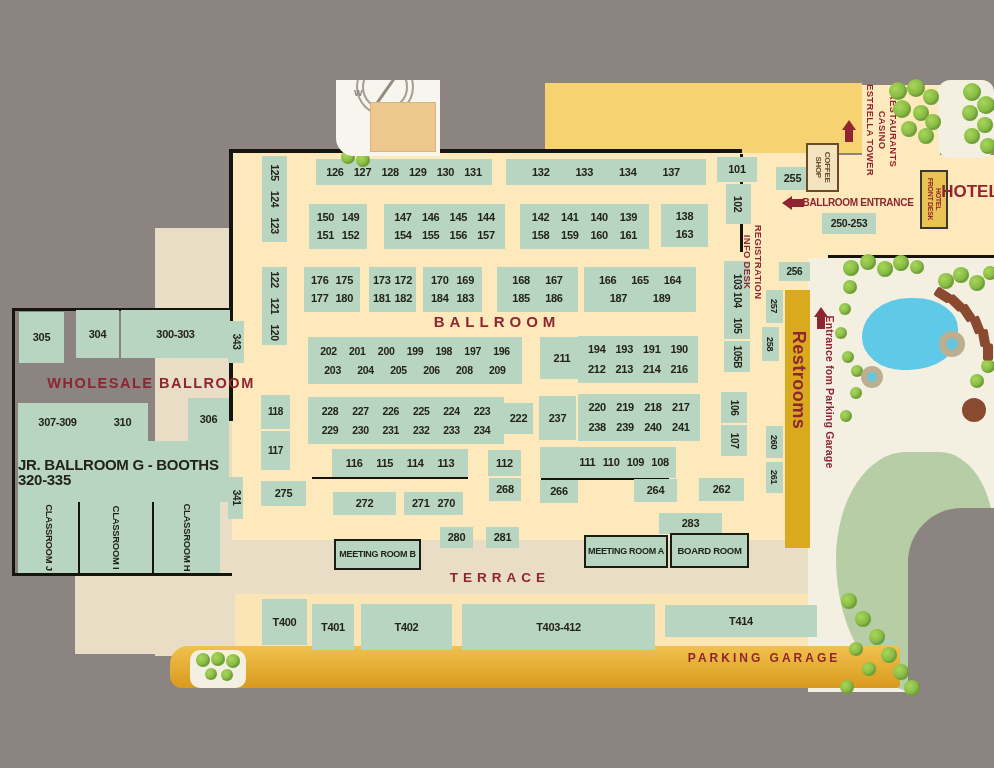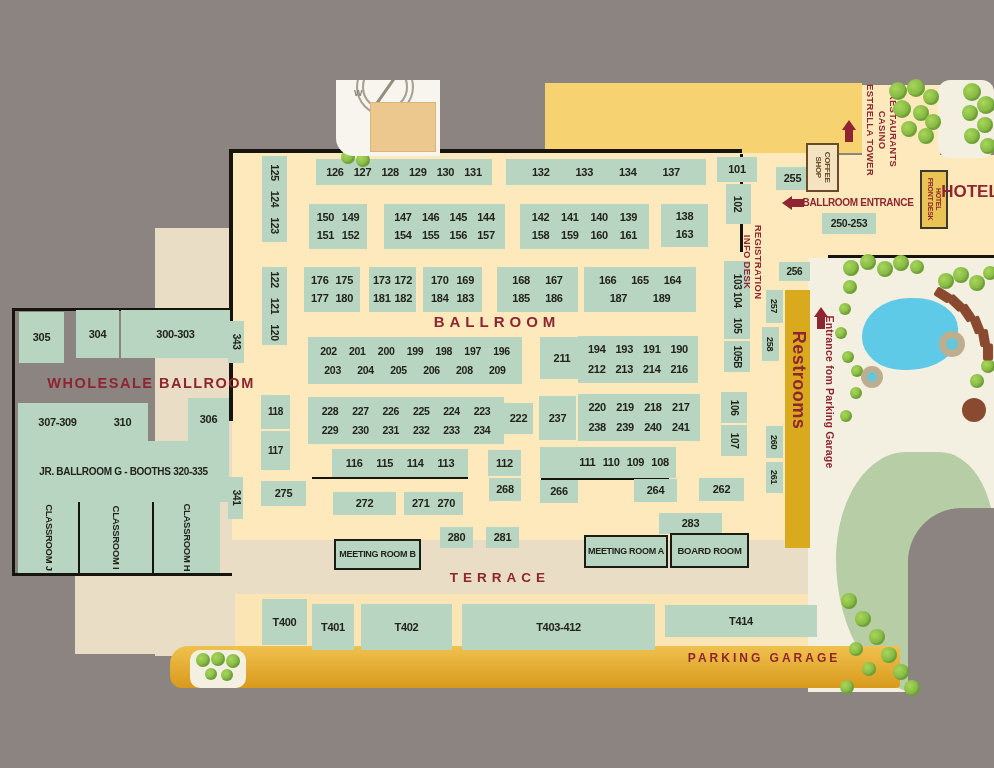--- a/index.html
+++ b/index.html
@@ -494,21 +494,21 @@
       <div class="booth" style="left: 97px; top: 403px; width: 51px; height: 38px;">
         <div class="r">
           <span>310</span>
         </div>
       </div>
       <div class="booth" style="left: 188px; top: 398px; width: 41px; height: 43px;">
         <div class="r">
           <span>306</span>
         </div>
       </div>
-      <div class="booth" style="left: 18px; top: 441px; width: 211px; height: 61px; font-size: 10px; align-items: center;">
+      <div class="booth" style="left: 18px; top: 441px; width: 211px; height: 61px; font-size: 15px; align-items: center;">
         <div class="r">
           <span>JR. BALLROOM G - BOOTHS 320-335</span>
         </div>
       </div>
       <div class="booth v" style="left: 18px; top: 502px; width: 60px; height: 71px; font-size: 9.5px;">
         <div class="vw">
           <div class="vt">
             <div>CLASSROOM J</div>
           </div>
         </div>

